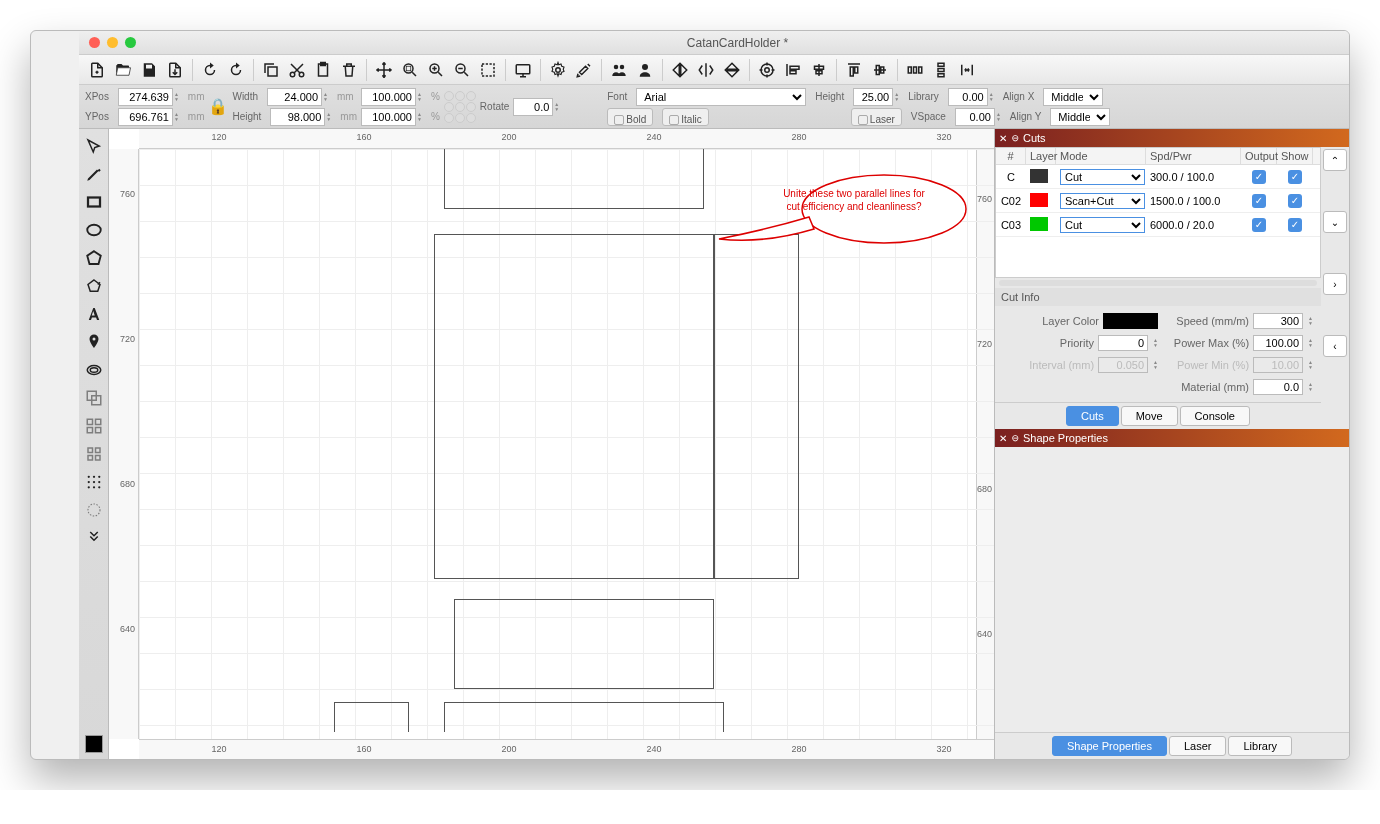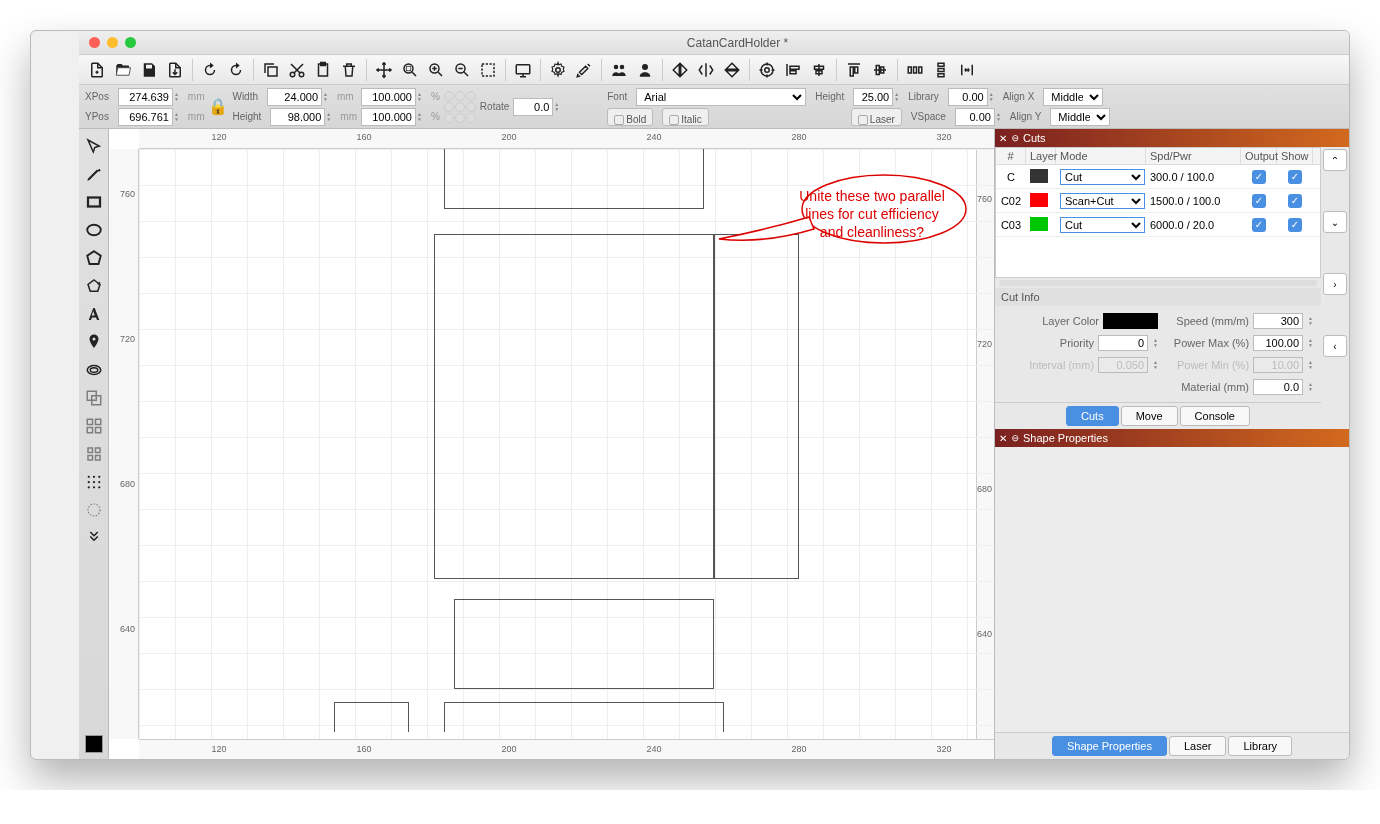--- a/index.html
+++ b/index.html
@@ -564,21 +564,21 @@
       <div class="shape" style="top:165px;left:895px;width:40px;height:45px;border-right:none"></div>
       <div class="shape" style="top:255px;left:895px;width:40px;height:45px;border-right:none"></div>
       <svg style="position:absolute;top:295px;left:880px;width:60px;height:160px">
           <path d="M10 155 Q 55 80 55 0" fill="none" stroke="#555" stroke-width="1"></path>
         </svg>
 
       <svg style="position:absolute;top:40px;left:605px;width:260px;height:120px;pointer-events:none">
         <ellipse cx="170" cy="40" rx="82" ry="34" fill="#fff" stroke="#d00" stroke-width="1.5"></ellipse>
         <path d="M 100 60 Q 50 75 5 70 Q 55 60 95 48 Z" fill="#fff" stroke="#d00" stroke-width="1.5"></path>
       </svg>
-      <div style="position:absolute;top:58px;left:688px;width:150px;font-size:14px;color:#d00;text-align:center;line-height:1.3;pointer-events:none">Unite these two parallel lines for cut efficiency and cleanliness?</div>
+      <div style="position:absolute;top:58px;left:670px;width:150px;font-size:10px;color:#d00;text-align:center;line-height:1.3;pointer-events:none">Unite these two parallel lines for cut efficiency and cleanliness?</div>
     </div>
 
     <div class="rightpanel">
       <div class="panhdr">
         <span class="x">✕</span>
         <span style="font-size:9px">⊖</span>
         <span>Cuts</span>
       </div>
       <div class="cutsmain">
         <div class="cutsleft">

